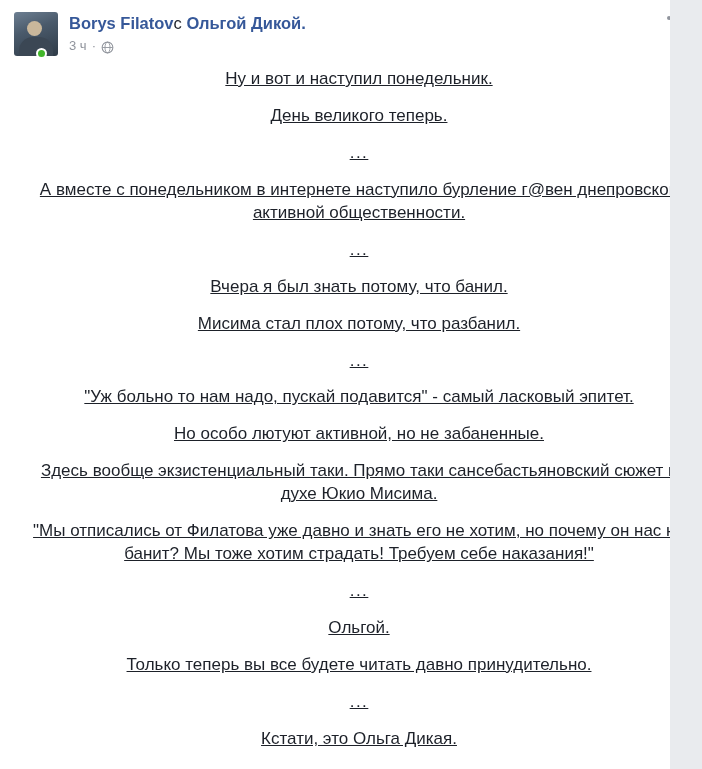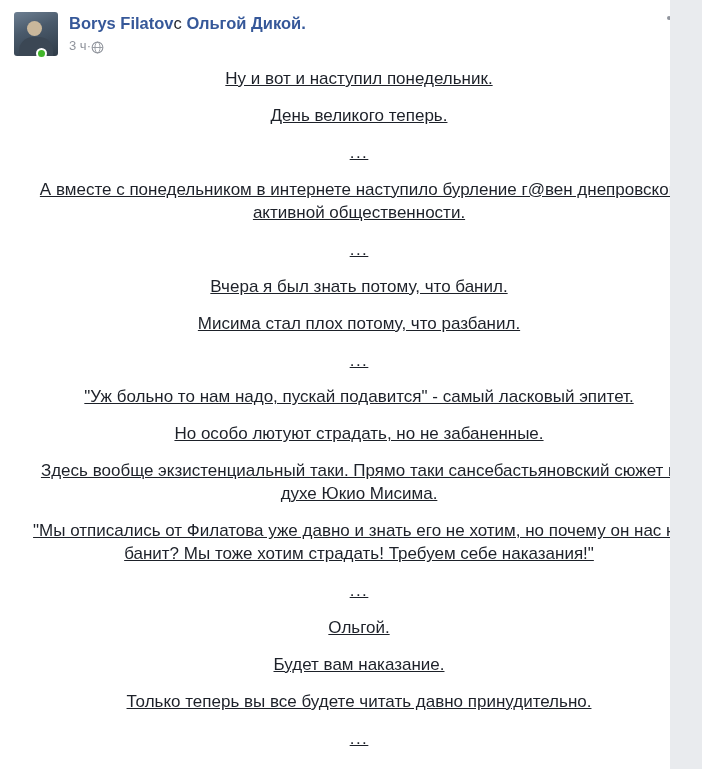--- a/index.html
+++ b/index.html
@@ -93,20 +93,21 @@
     color: #365899;
     font-weight: bold;
     font-size: 16.5px;
   }
   .meta-line {
     margin-top: 4px;
     font-size: 13px;
     color: #90949c;
     display: flex;
     align-items: center;
+    gap: 5px;
   }
   .meta-line .dot-sep {
     font-size: 13px;
     color: #90949c;
   }
   .globe-icon {
     display: inline-block;
     width: 13px;
     height: 13px;
     position: relative;
@@ -185,25 +186,24 @@
     <div class="post-body">
       <p>Ну и вот и наступил понедельник.</p>
       <p>День великого теперь.</p>
       <p class="ellipsis">...</p>
       <p>А вместе с понедельником в интернете наступило бурление г@вен днепровской активной общественности.</p>
       <p class="ellipsis">...</p>
       <p>Вчера я был знать потому, что банил.</p>
       <p>Мисима стал плох потому, что разбанил.</p>
       <p class="ellipsis">...</p>
       <p>"Уж больно то нам надо, пускай подавится" - самый ласковый эпитет.</p>
-      <p>Но особо лютуют страдать, но не забаненные.</p>
+      <p>Но особо лютуют активной, но не забаненные.</p>
       <p>Здесь вообще экзистенциальный таки. Прямо таки сансебастьяновский сюжет в духе Юкио Мисима.</p>
       <p>"Мы отписались от Филатова уже давно и знать его не хотим, но почему он нас не банит? Мы тоже хотим страдать! Требуем себе наказания!"</p>
       <p class="ellipsis">...</p>
       <p>Ольгой.</p>
-      <p>Будет вам наказание.</p>
       <p>Только теперь вы все будете читать давно принудительно.</p>
       <p class="ellipsis">...</p>
       <p>Кстати, это Ольга Дикая.</p>
     </div>
 
   </div>
 </div>
 
 </body></html>

